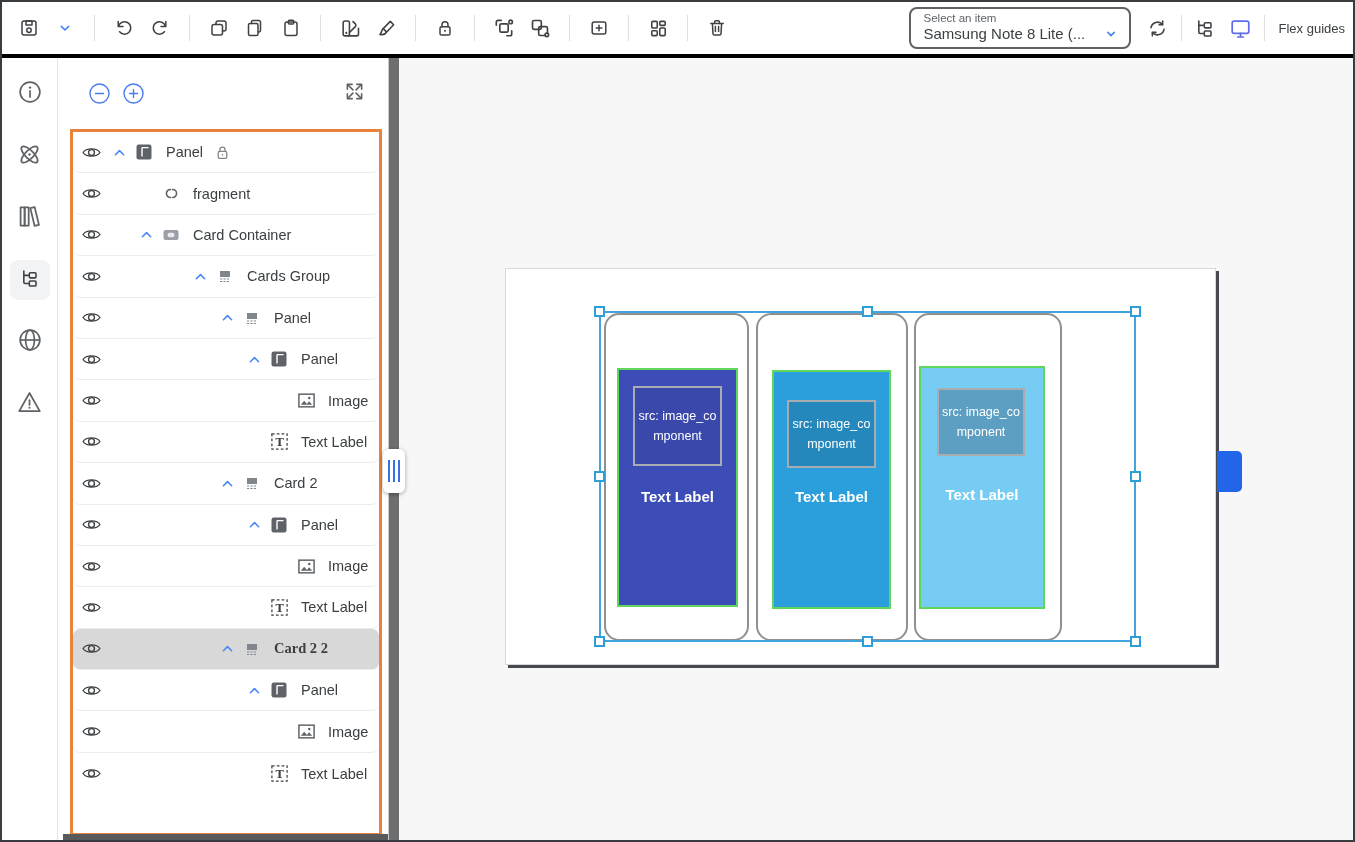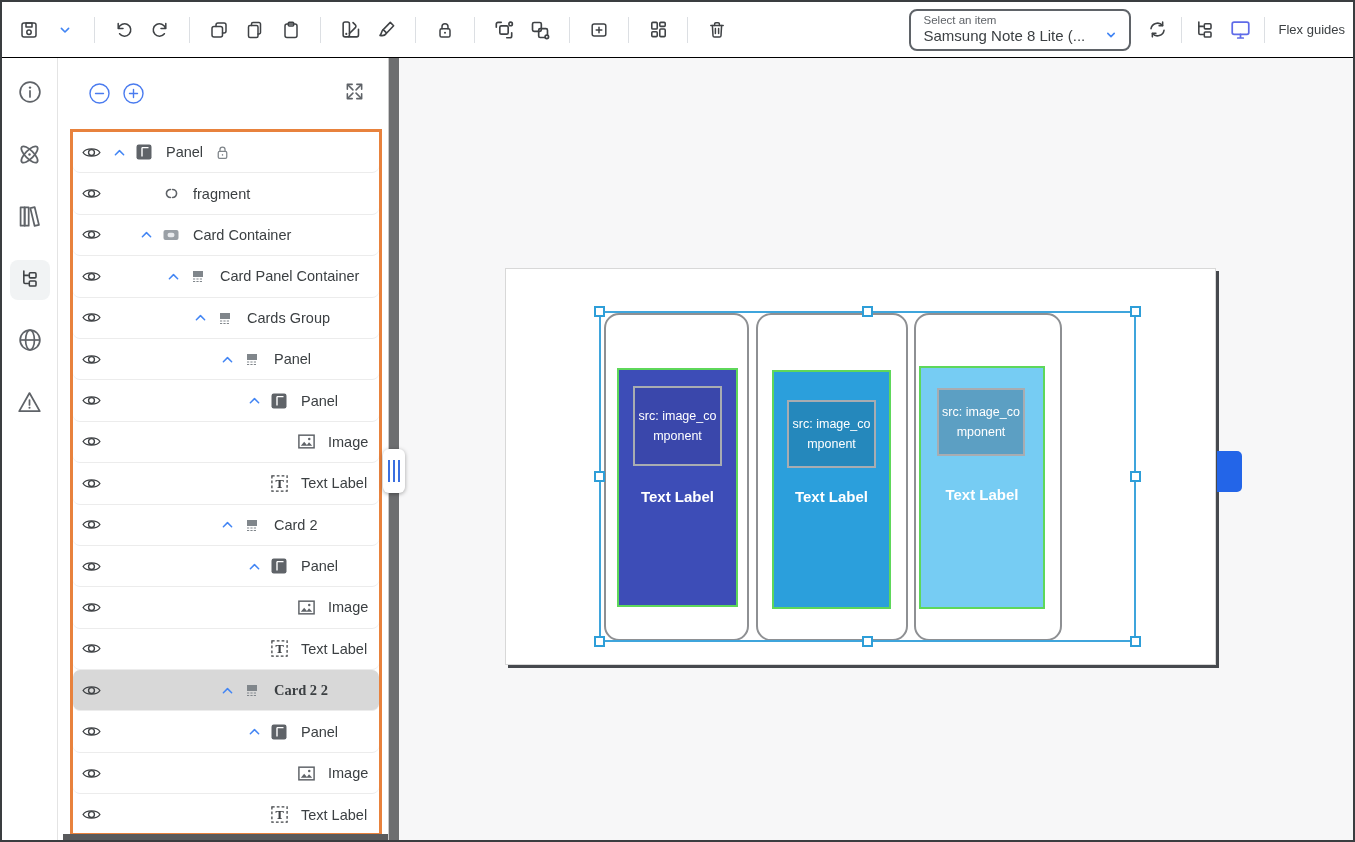--- a/index.html
+++ b/index.html
@@ -1,21 +1,21 @@
 <!DOCTYPE html>
 <html><head>
 <meta charset="utf-8">
 <style>
   * { margin:0; padding:0; box-sizing:border-box; }
   html,body { width:1355px; height:842px; overflow:hidden; background:#fff;
               font-family:"Liberation Sans", sans-serif; }
   .window { width:1355px; height:842px; border:2px solid #3a3d40; display:flex; flex-direction:column; background:#fff; }
 
   
-  .toolbar { flex:0 0 56px; height:56px; border-bottom:1px solid #000000; display:flex; align-items:center; padding:0 8px 0 12px; }
+  .toolbar { flex:0 0 56px; height:56px; border-bottom:4px solid #000000; display:flex; align-items:center; padding:0 8px 0 12px; }
   .tb-group { display:flex; align-items:center; gap:6px; }
   .tb-divider { width:1px; height:26px; background:#dcdfe3; margin:0 8px; flex:0 0 1px; }
   .tb-btn { width:30px; height:30px; display:flex; align-items:center; justify-content:center; border-radius:4px; cursor:pointer; }
   .tb-btn svg { display:block; }
   .toolbar-right { margin-left:auto; display:flex; align-items:center; }
 
   .device-select { width:222px; height:42px; border:2px solid #5f6368; border-radius:8px; padding:3px 10px 4px 13px; position:relative; background:#fff; }
   .device-select .ds-label { font-size:11.5px; color:#5f6368; display:block; }
   .ds-value-row { display:flex; align-items:center; justify-content:space-between; margin-top:1px; }
   .ds-value { font-size:15px; color:#3c4043; white-space:nowrap; overflow:hidden; }
@@ -411,41 +411,20 @@
             </span>
             <span class="tree-label">Card Container</span>
           </div>
           <div class="tree-row">
             <span class="tree-eye">
               <svg width="21" height="21" viewBox="0 0 20 20" fill="none" stroke="#3f4245" stroke-width="1.3">
                 <path d="M2 10 C4.8 5.4 15.2 5.4 18 10 C15.2 14.6 4.8 14.6 2 10 Z"></path>
                 <circle cx="10" cy="10" r="2.8"></circle>
               </svg>
             </span>
-            <span class="tree-indent" style="width:54px"></span>
-            <span class="tree-chevron">
-              <svg width="15" height="15" viewBox="0 0 20 20">
-                <path d="M4.5 13 L10 7.5 L15.5 13" fill="none" stroke="#4285f4" stroke-width="2" stroke-linecap="round" stroke-linejoin="round"></path>
-              </svg>
-            </span>
-            <span class="tree-icon">
-              <svg width="16" height="16" viewBox="0 0 16 16">
-                <rect x="3" y="3" width="10" height="6" fill="#80868b"></rect>
-                <path d="M3 11 h10 M3 13.5 h10" stroke="#80868b" stroke-width="1.2" stroke-dasharray="2.2 1.2"></path>
-              </svg>
-            </span>
-            <span class="tree-label">Card Panel Container</span>
-          </div>
-          <div class="tree-row">
-            <span class="tree-eye">
-              <svg width="21" height="21" viewBox="0 0 20 20" fill="none" stroke="#3f4245" stroke-width="1.3">
-                <path d="M2 10 C4.8 5.4 15.2 5.4 18 10 C15.2 14.6 4.8 14.6 2 10 Z"></path>
-                <circle cx="10" cy="10" r="2.8"></circle>
-              </svg>
-            </span>
             <span class="tree-indent" style="width:81px"></span>
             <span class="tree-chevron">
               <svg width="15" height="15" viewBox="0 0 20 20">
                 <path d="M4.5 13 L10 7.5 L15.5 13" fill="none" stroke="#4285f4" stroke-width="2" stroke-linecap="round" stroke-linejoin="round"></path>
               </svg>
             </span>
             <span class="tree-icon">
               <svg width="16" height="16" viewBox="0 0 16 16">
                 <rect x="3" y="3" width="10" height="6" fill="#80868b"></rect>
                 <path d="M3 11 h10 M3 13.5 h10" stroke="#80868b" stroke-width="1.2" stroke-dasharray="2.2 1.2"></path>

